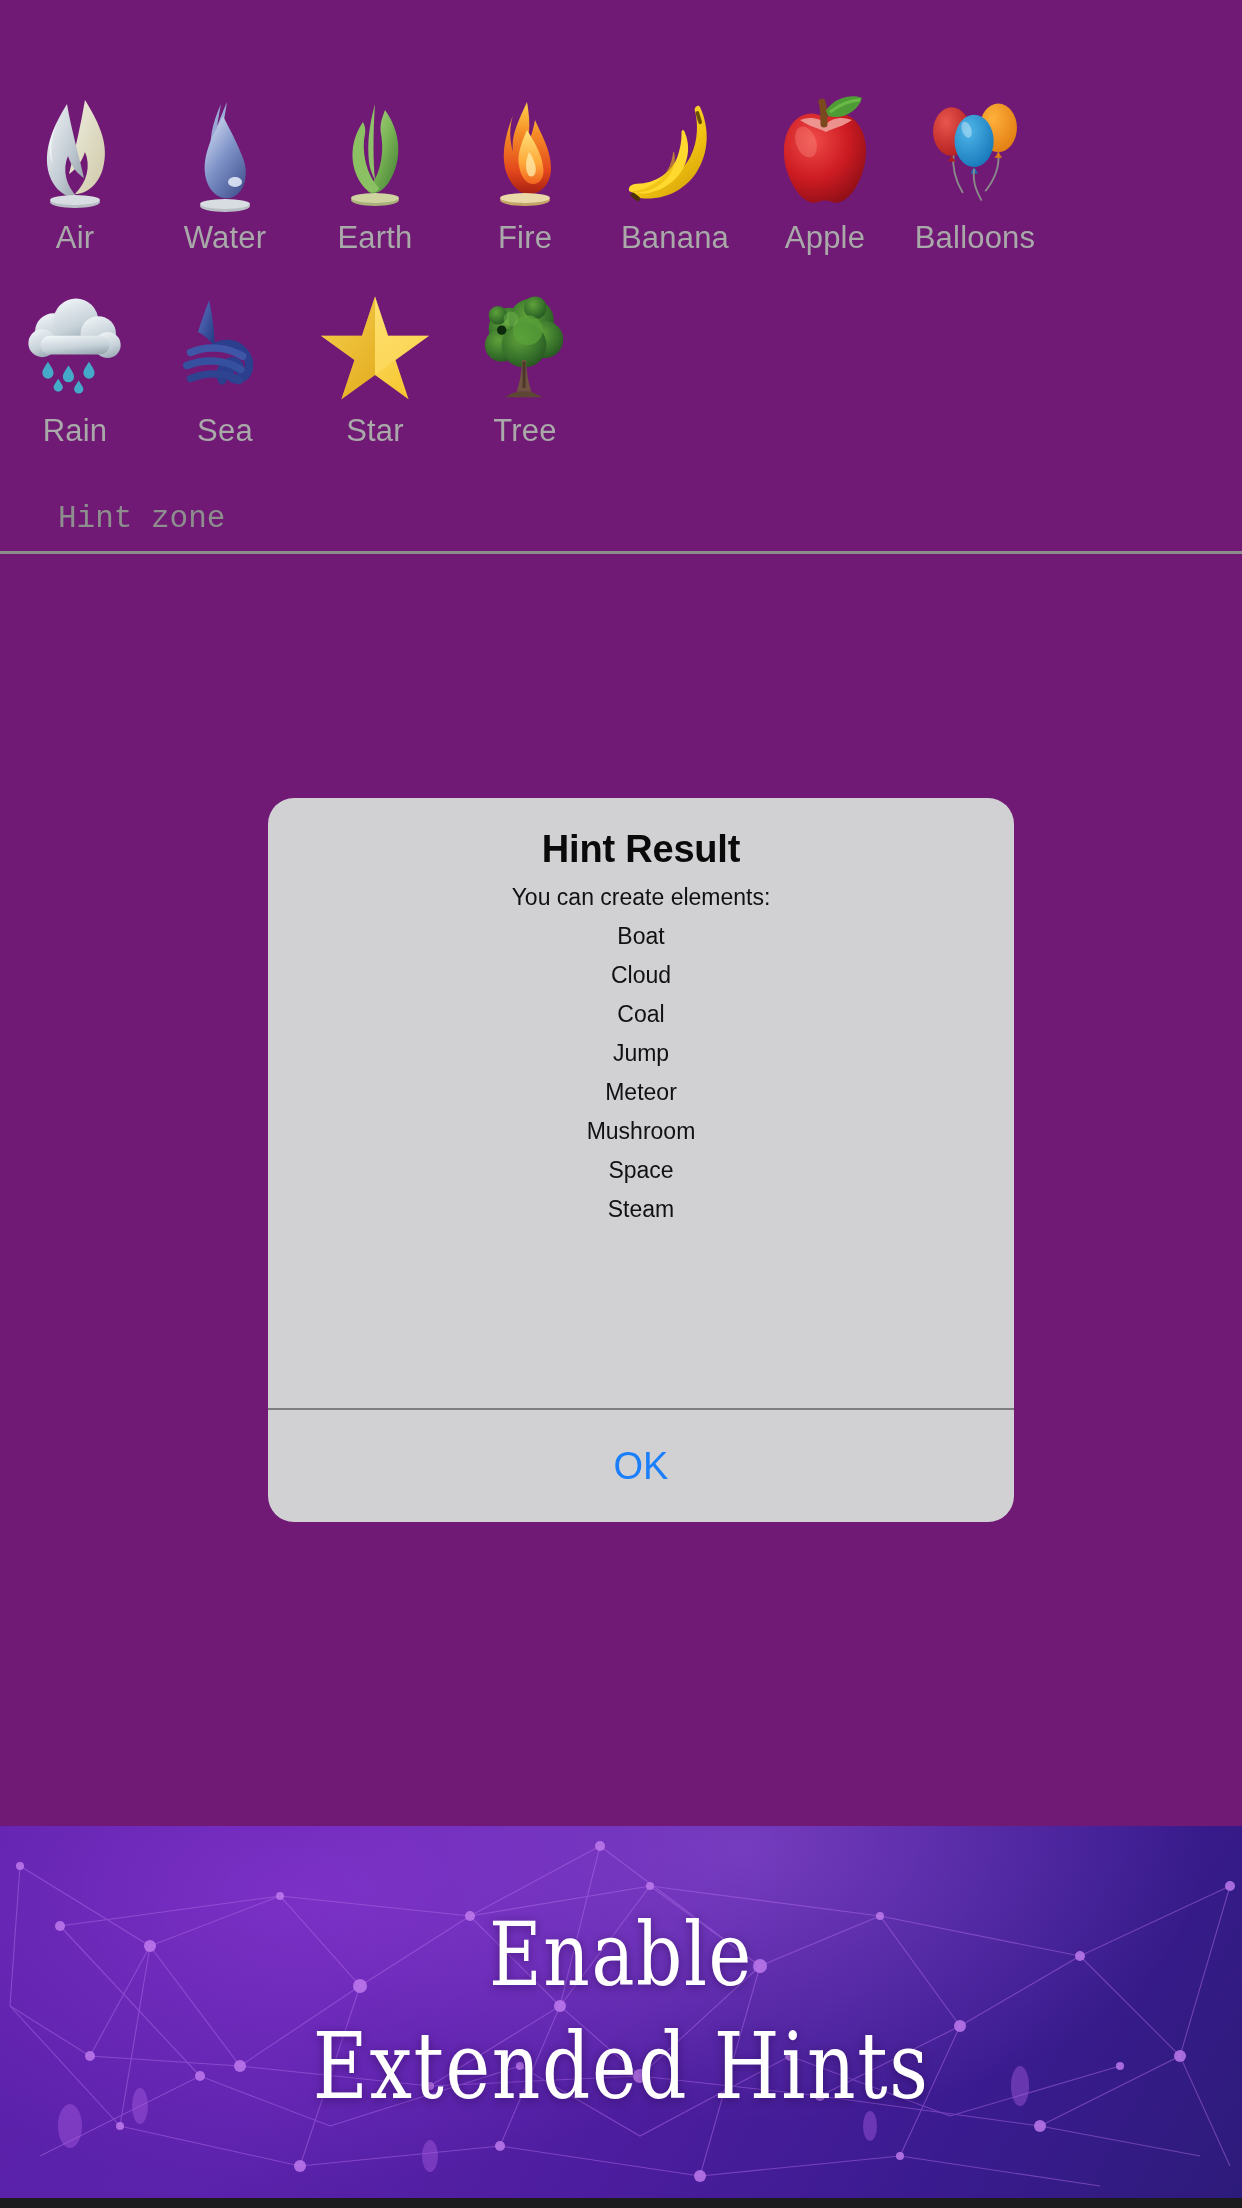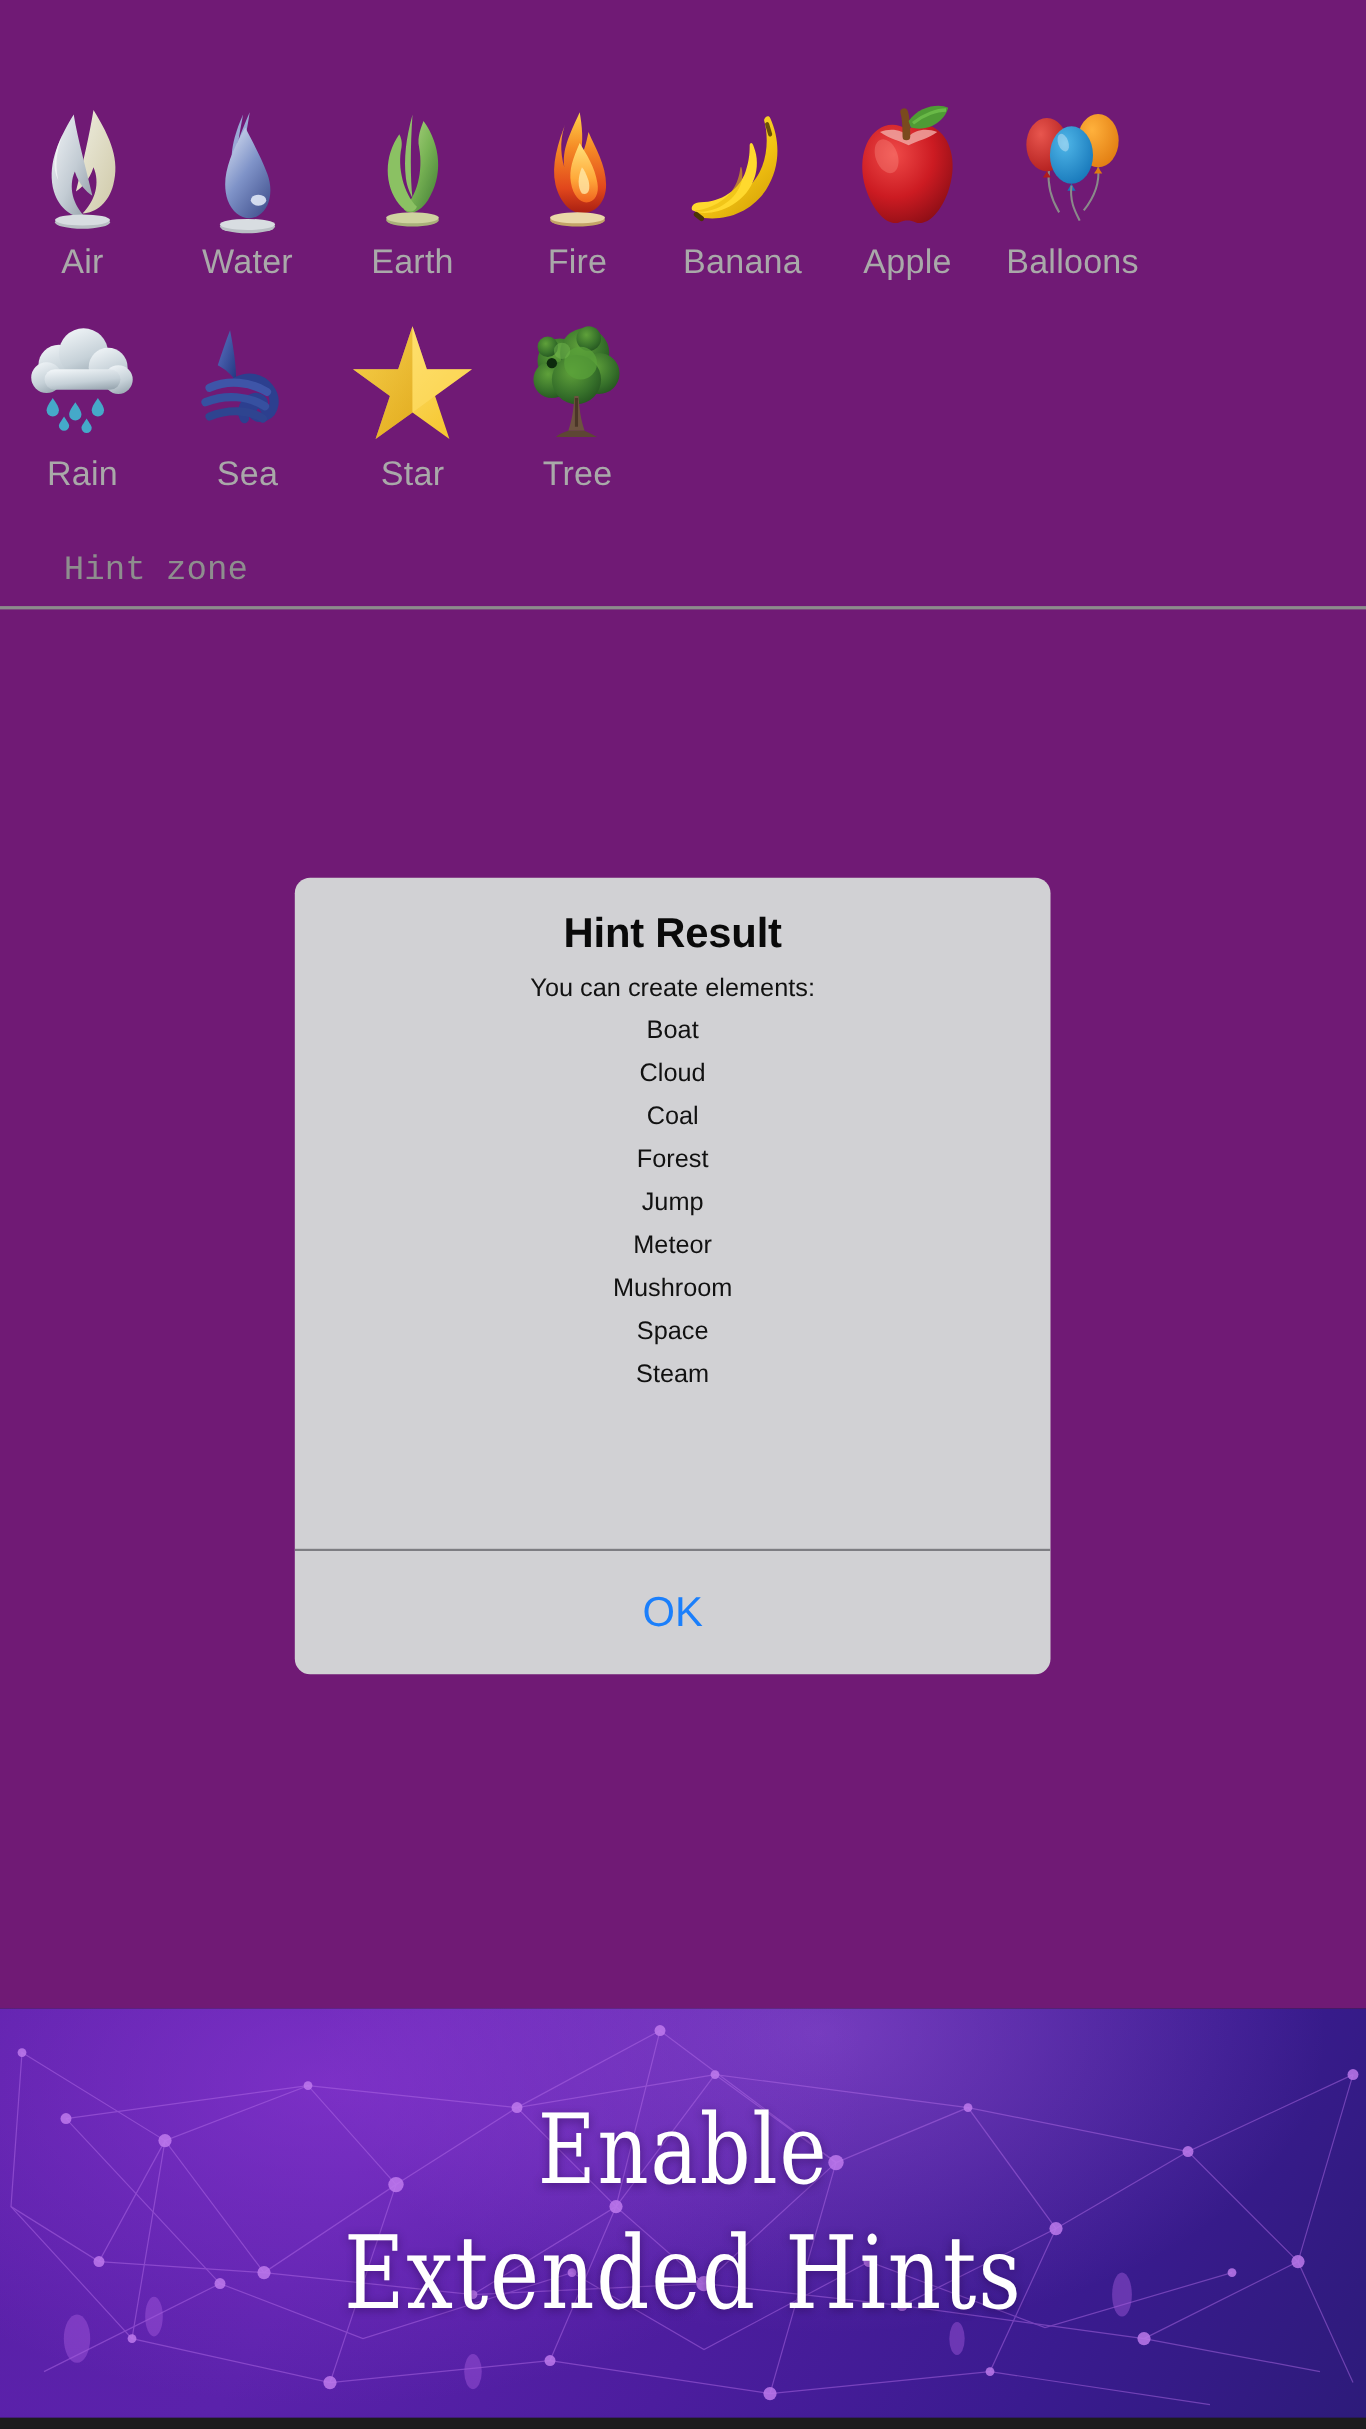--- a/index.html
+++ b/index.html
@@ -82,24 +82,24 @@
     width: 1242px;
     height: 3px;
     background: #8c8c8c;
   }
 
   
   #alert-dialog {
     position: absolute;
     left: 268px;
     top: 798px;
-    width: 687px;
+    width: 746px;
     height: 724px;
     background: #d1d1d4;
-    border-radius: 14px;
+    border-radius: 26px;
     overflow: hidden;
     display: flex;
     flex-direction: column;
     box-shadow: 0 0 0 0 rgba(0,0,0,0);
   }
 
   #alert-body {
     flex: 1 1 auto;
     padding-top: 28px;
     display: flex;
@@ -497,21 +497,20 @@
   <div id="hint-divider"></div>
 
   <div id="alert-dialog">
     <div id="alert-body">
       <div id="alert-title">Hint Result</div>
       <div id="alert-message">
         <span class="alert-line">You can create elements:</span>
         <span class="alert-line">Boat</span>
         <span class="alert-line">Cloud</span>
         <span class="alert-line">Coal</span>
-        <span class="alert-line">Forest</span>
         <span class="alert-line">Jump</span>
         <span class="alert-line">Meteor</span>
         <span class="alert-line">Mushroom</span>
         <span class="alert-line">Space</span>
         <span class="alert-line">Steam</span>
       </div>
     </div>
     <div id="alert-separator"></div>
     <div id="alert-actions">
       <button id="ok-button">OK</button>

